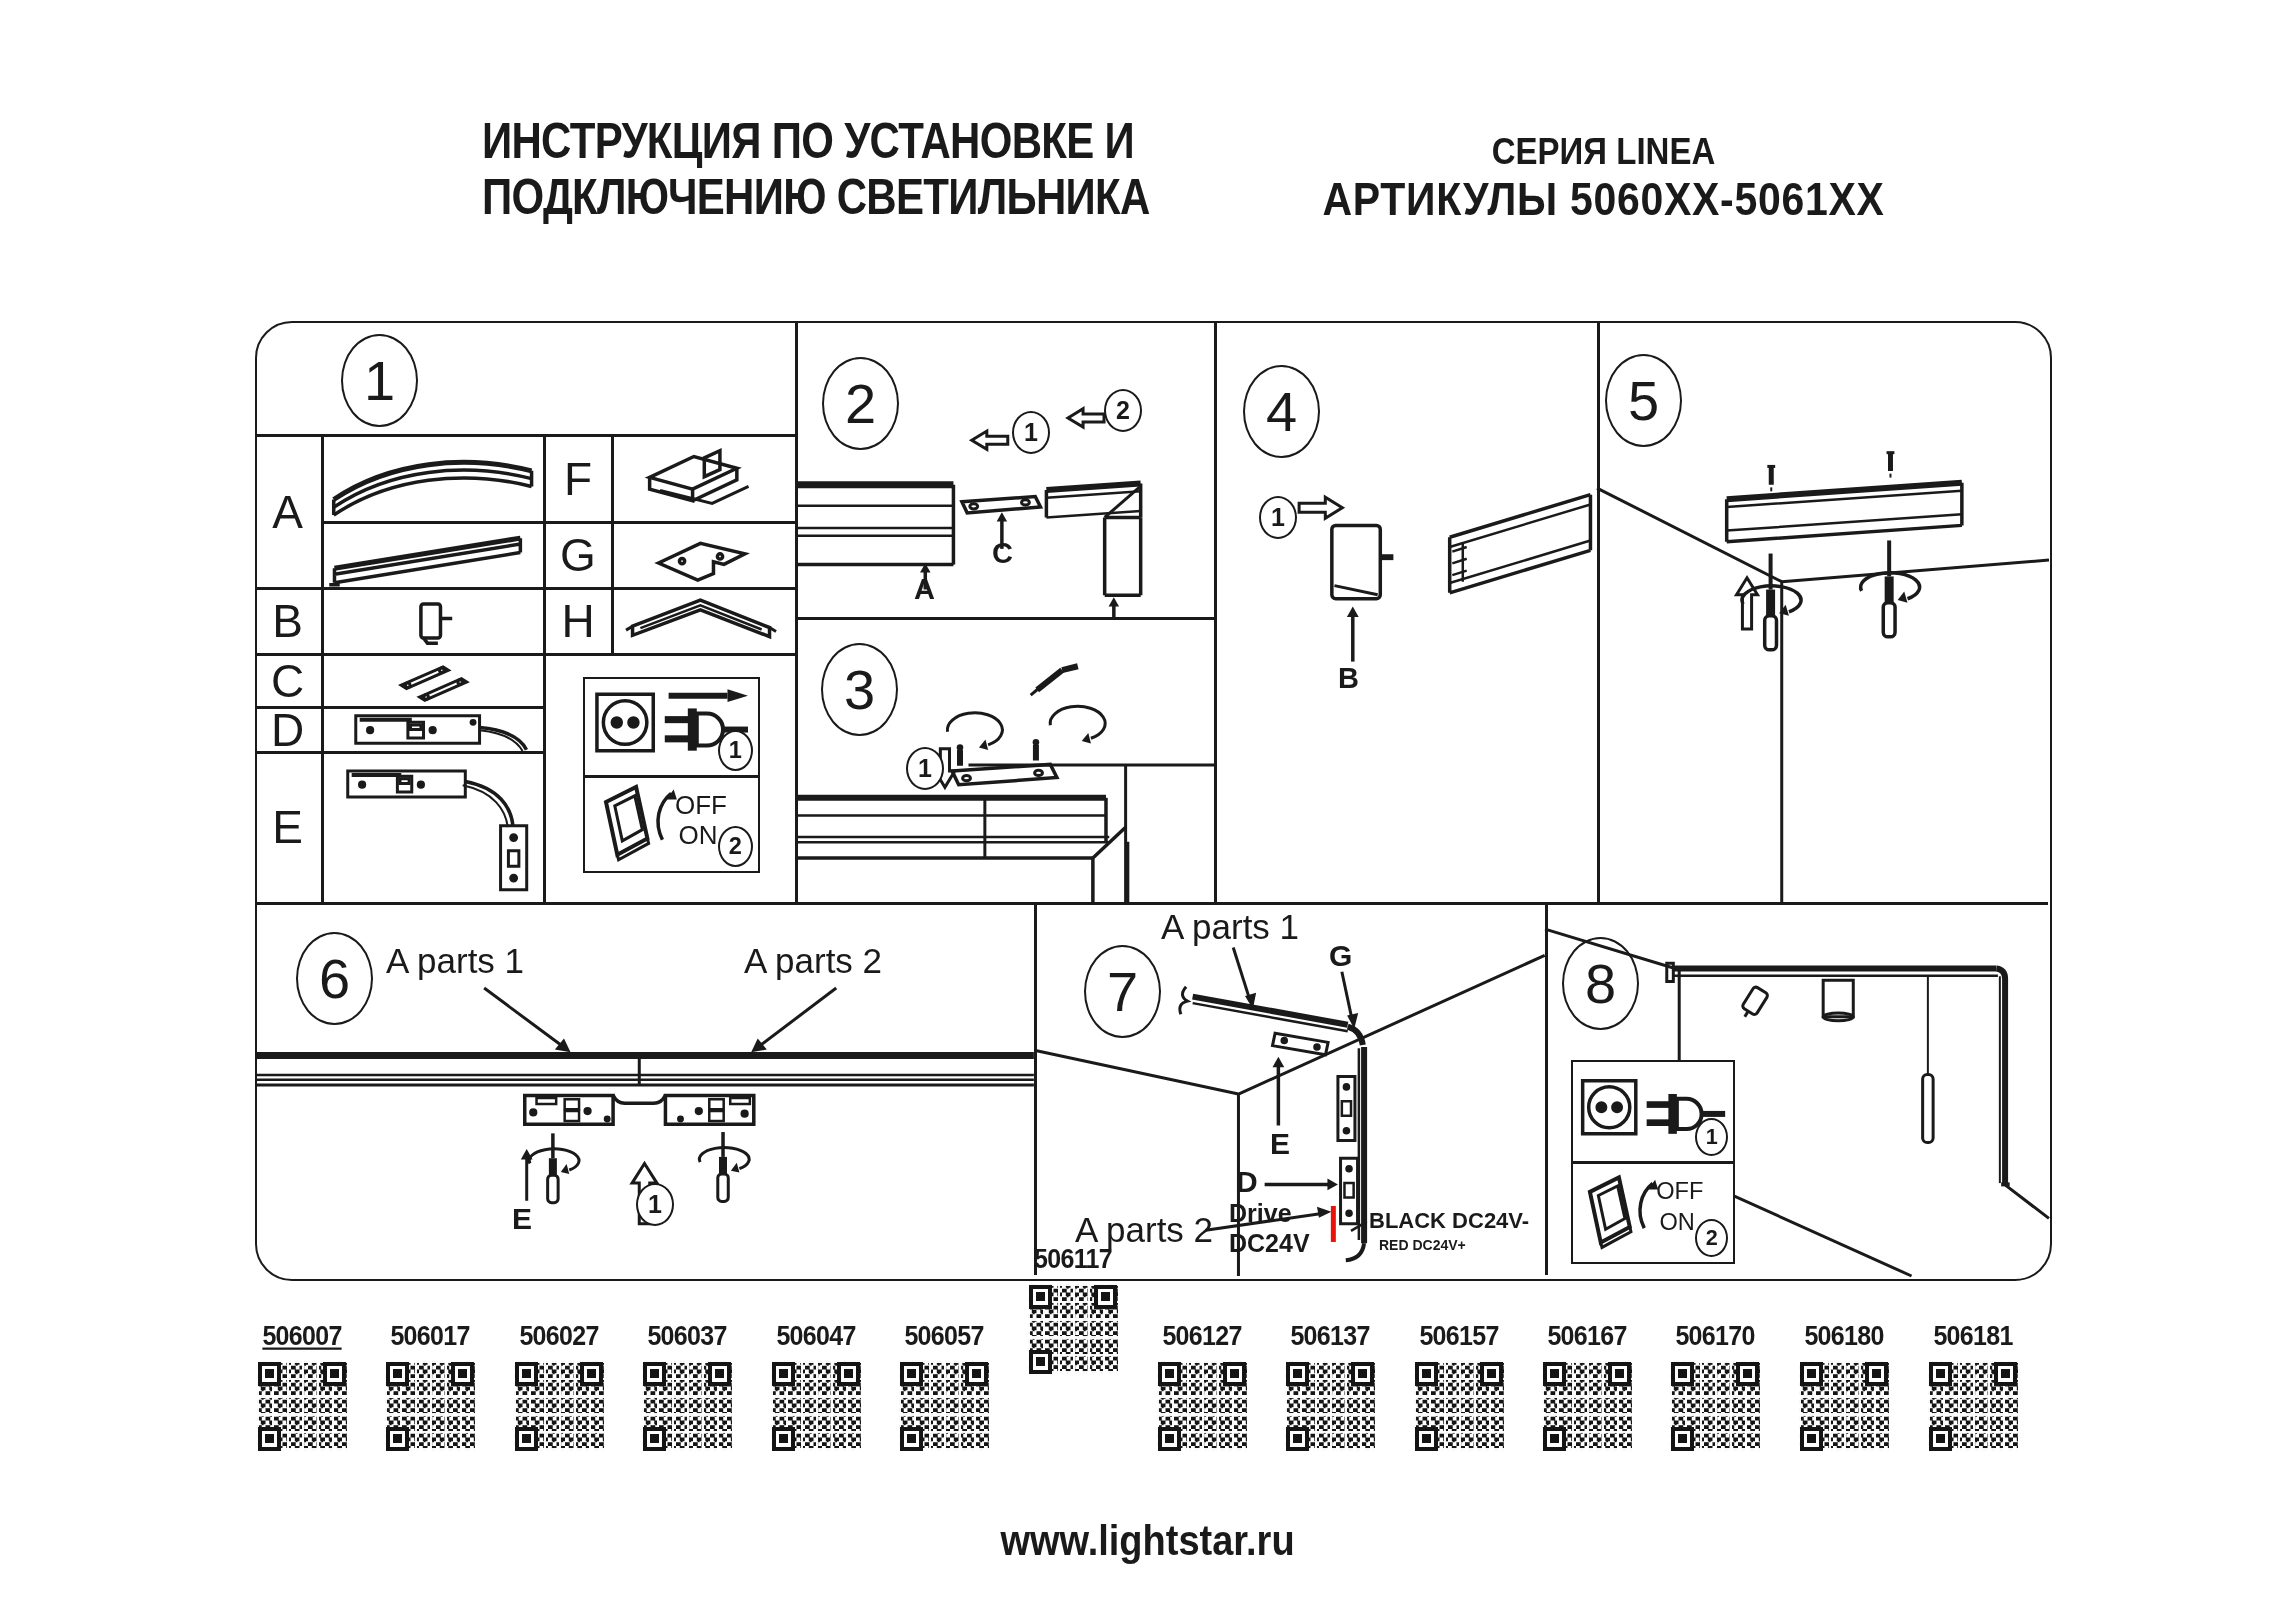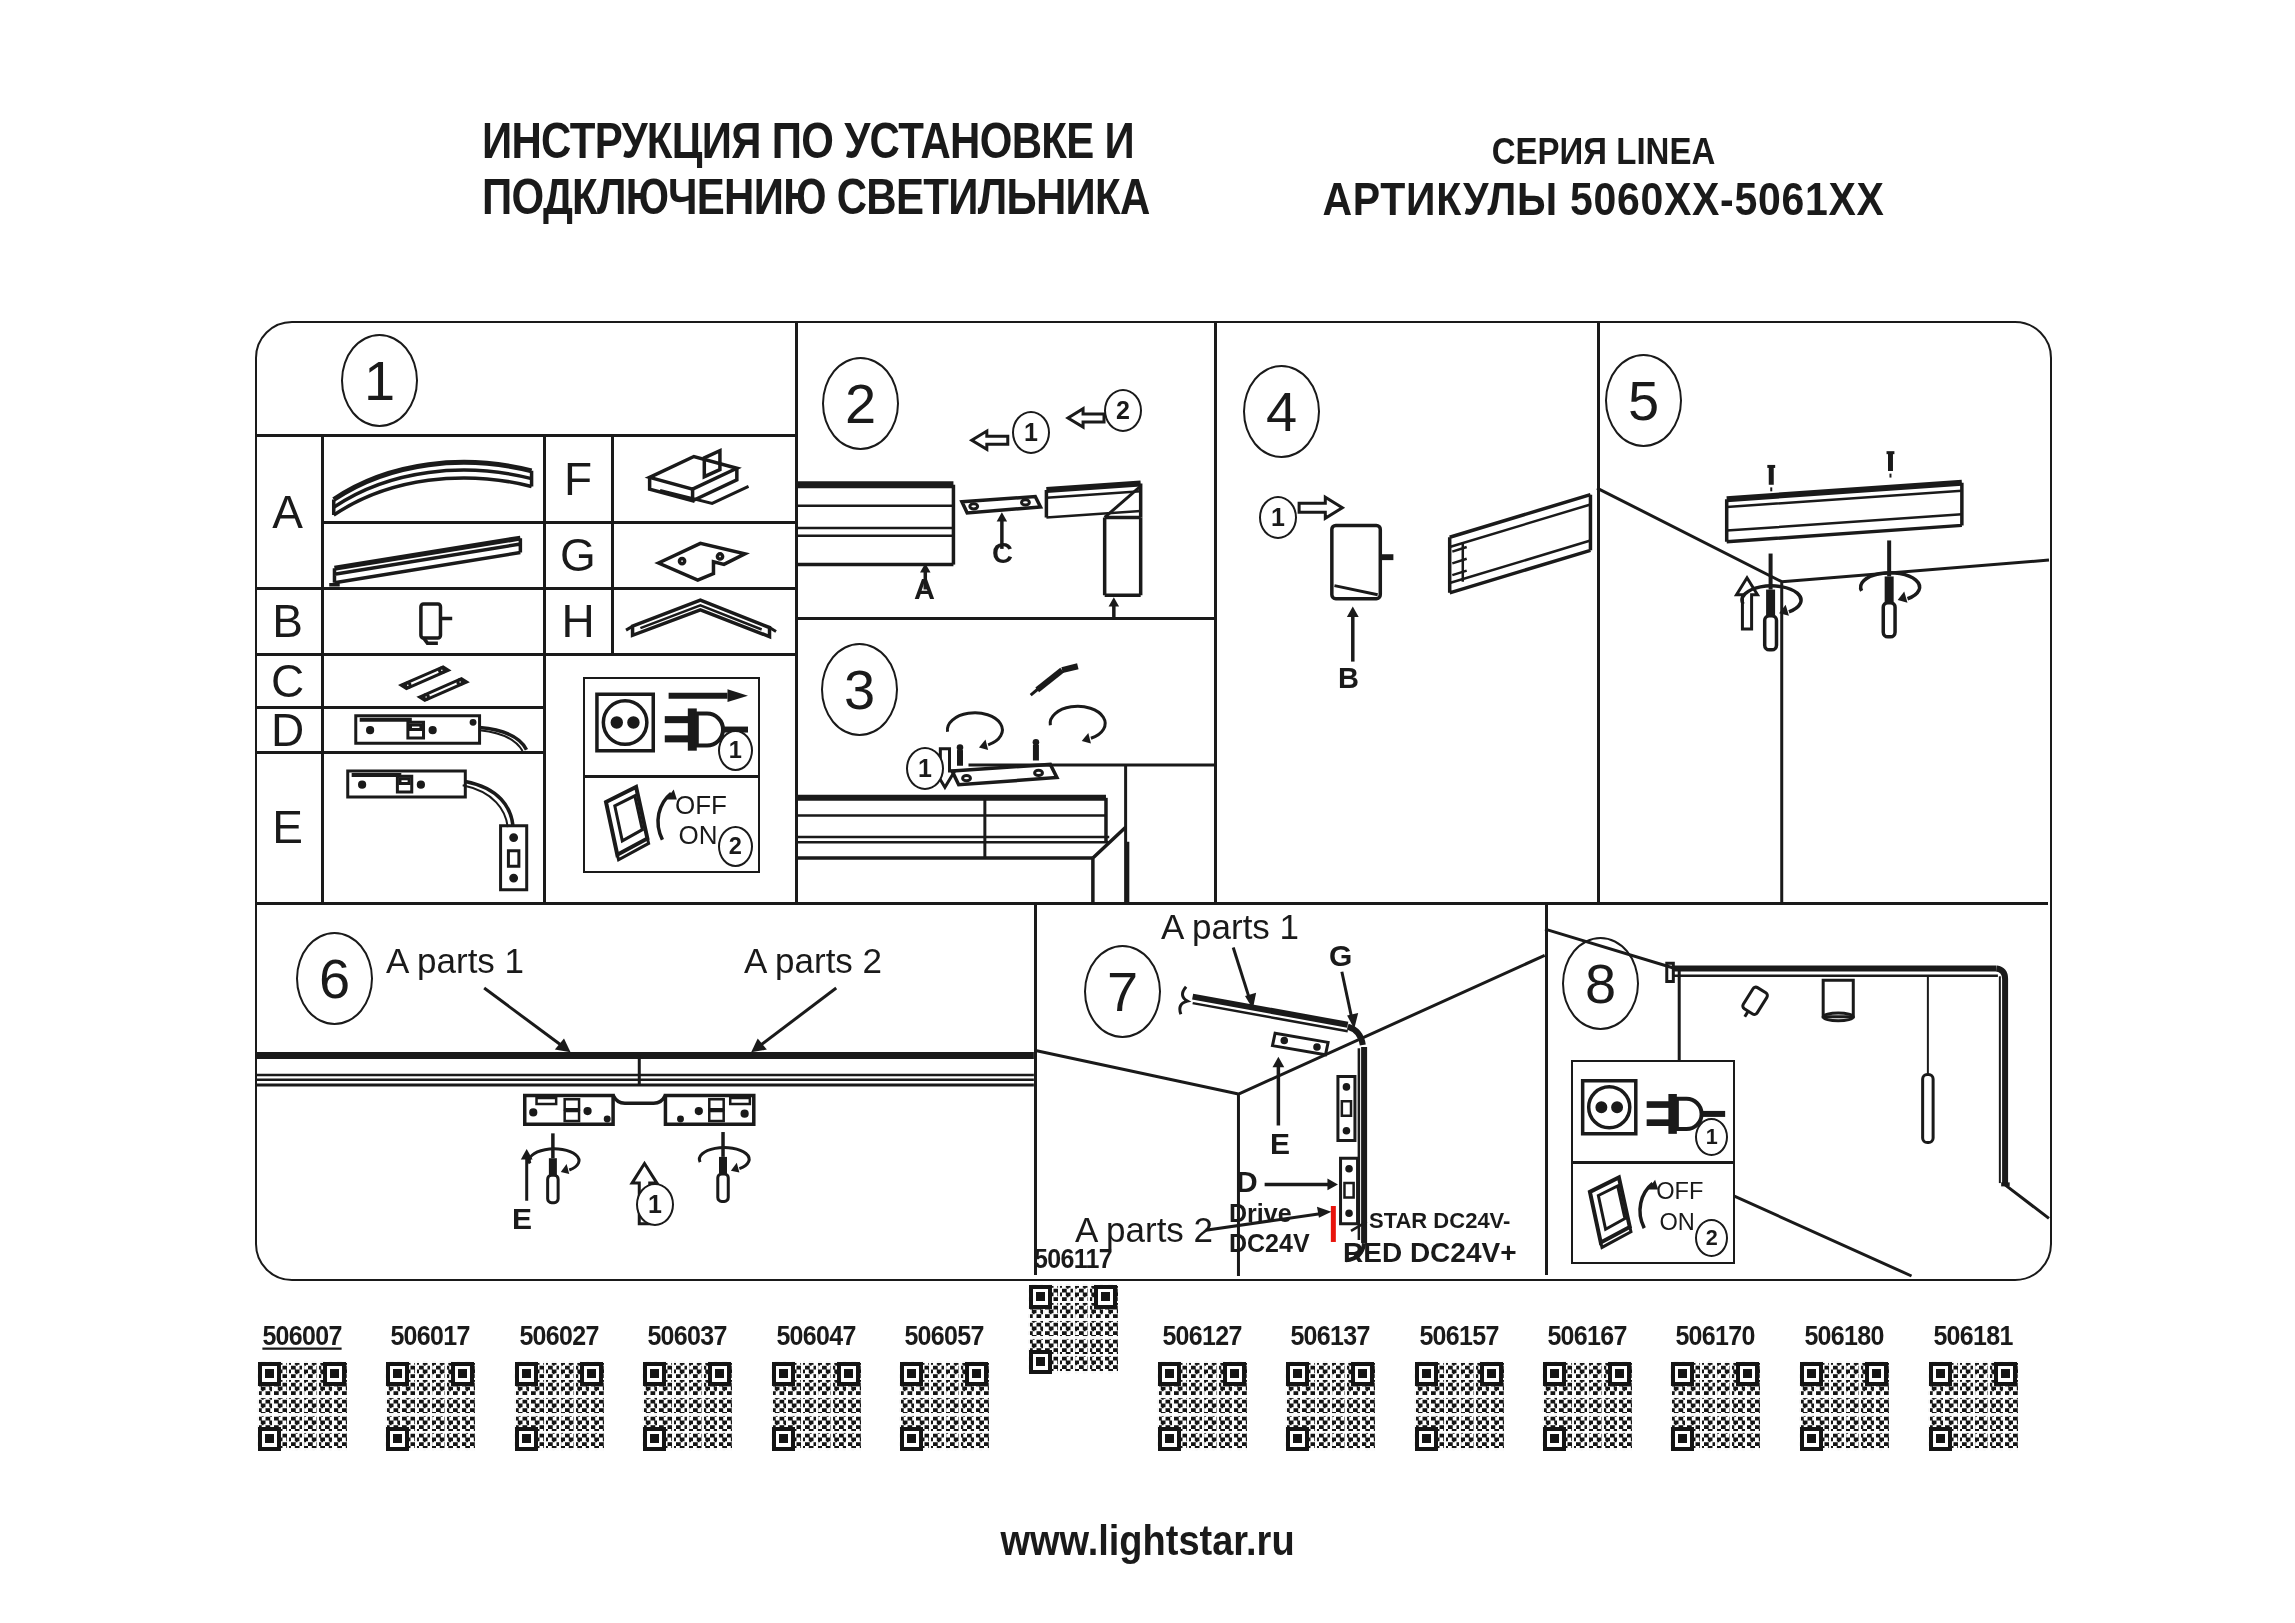--- a/index.html
+++ b/index.html
@@ -386,22 +386,22 @@
       <path d="M454,472 l-22,-8 3,17 z" fill="#1a1a1a" stroke="none"></path>
     <path d="M508,487 l-24,14" stroke-width="2.5"></path>
   </svg>
   <div class="parts-lab" style="left:1145px;top:907px;">A parts 1</div>
   <div class="dlab" style="left:1329px;top:939px;font-size:30px;">G</div>
   <div class="dlab" style="left:1270px;top:1127px;font-size:30px;">E</div>
   <div class="dlab" style="left:1236px;top:1165px;font-size:30px;">D</div>
   <div class="dlab" style="left:1229px;top:1199px;font-size:25px;">Drive</div>
   <div class="dlab" style="left:1229px;top:1229px;font-size:25px;">DC24V</div>
   <div class="parts-lab" style="left:1059px;top:1210px;">A parts 2</div>
-  <div class="dlab" style="left:1369px;top:1208px;font-size:22px;">STAR DC24V-</div>
-  <div class="dlab" style="left:1343px;top:1237px;font-size:28px;">RED DC24V+</div>
+  <div class="dlab" style="left:1369px;top:1208px;font-size:22px;">BLACK DC24V-</div>
+  <div class="dlab" style="left:1379px;top:1237px;font-size:14px;">RED DC24V+</div>
 
   <svg class="abs" style="left:1545px;top:903px;" width="504" height="373" viewBox="0 0 770 570" fill="none" stroke="#1a1a1a" stroke-width="3">
     <path d="M0,40 L205,102 M205,102 V410 M205,410 L560,570 M702,430 L770,482"></path>
     <path d="M195,100 H690" stroke-width="6"></path>
     <path d="M195,111 H692" stroke-width="2.5"></path>
     <rect x="186" y="92" width="10" height="28" stroke-width="3"></rect>
     <path d="M690,100 q13,2 13,16 V430" stroke-width="6"></path>
     <path d="M695,112 V428" stroke-width="2"></path>
     <path d="M697,430 h13" stroke-width="4"></path>
     <g transform="rotate(32 320 150)">

